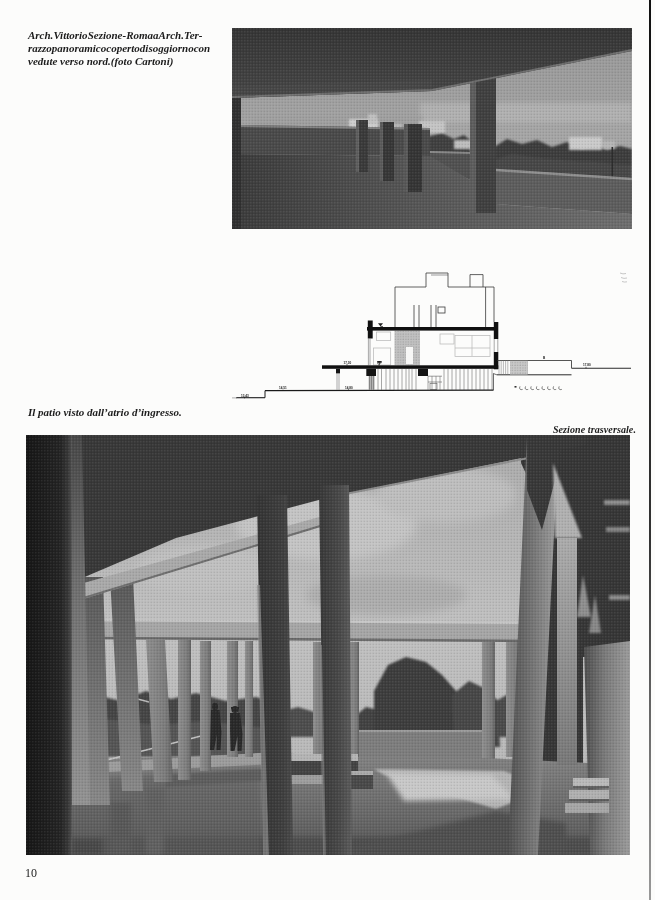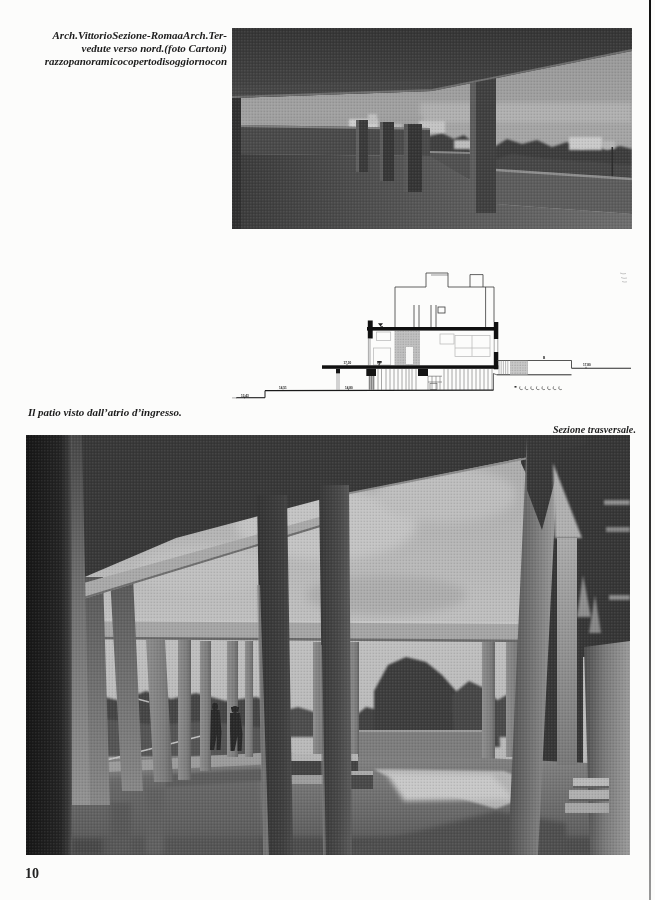--- a/index.html
+++ b/index.html
@@ -1,52 +1,52 @@
 <!DOCTYPE html>
 <html><head>
 <meta charset="utf-8">
 <style>
   html,body{margin:0;padding:0;background:#ffffff;}
   #page{position:relative;width:655px;height:900px;background:#fcfcfb;overflow:hidden;
         font-family:"Liberation Serif", serif;}
   .cap{position:absolute;font-style:italic;font-weight:bold;color:#1c1c1c;}
   #cap1{left:28px;top:29px;width:199px;font-size:11px;line-height:12.8px;}
-  .jl{display:flex;justify-content:flex-end;}
+  .jl{display:flex;justify-content:flex-start;}
   #capL{left:28px;top:406px;font-size:11px;}
   #capR{right:19px;top:424px;font-size:10px;letter-spacing:0.1px;}
-  #pnum{position:absolute;left:25px;top:866px;font-size:14px;color:#222;font-weight:bold;font-style:normal;}
+  #pnum{position:absolute;left:25px;top:866px;font-size:12px;color:#222;font-weight:normal;font-style:normal;}
   #edgeline{position:absolute;left:649px;top:0;width:1.6px;height:900px;
     background:linear-gradient(to bottom,#111 0%,#333 60%,#777 85%,#999 100%);}
   .ph{position:absolute;}
 </style>
 </head>
 <body>
 <div id="page">
   <div class="cap" id="cap1">
     <div class="jl">
         <span>Arch.</span>
         <span>Vittorio</span>
         <span>Sezione</span>
         <span>-</span>
         <span>Roma</span>
         <span>a</span>
         <span>Arch.</span>
         <span>Ter-</span>
       </div>
     <div class="jl">
-        <span>vedute verso nord.</span>
-        <span>(foto Cartoni)</span>
-      </div>
-    <div class="jl">
         <span>razzo</span>
         <span>panoramico</span>
         <span>coperto</span>
         <span>di</span>
         <span>soggiorno</span>
         <span>con</span>
+      </div>
+    <div class="jl">
+        <span>vedute verso nord.</span>
+        <span>(foto Cartoni)</span>
       </div>
   </div>
 
   <svg class="ph" id="photo1" style="left:232px;top:28px" width="400" height="201" viewBox="0 0 400 201">
     <defs>
       <linearGradient id="tsky" x1="0" y1="0" x2="0" y2="1">
         <stop offset="0" stop-color="#979797"></stop>
           <stop offset="0.55" stop-color="#a4a4a4"></stop>
           <stop offset="1" stop-color="#aeaeae"></stop>
       </linearGradient>

